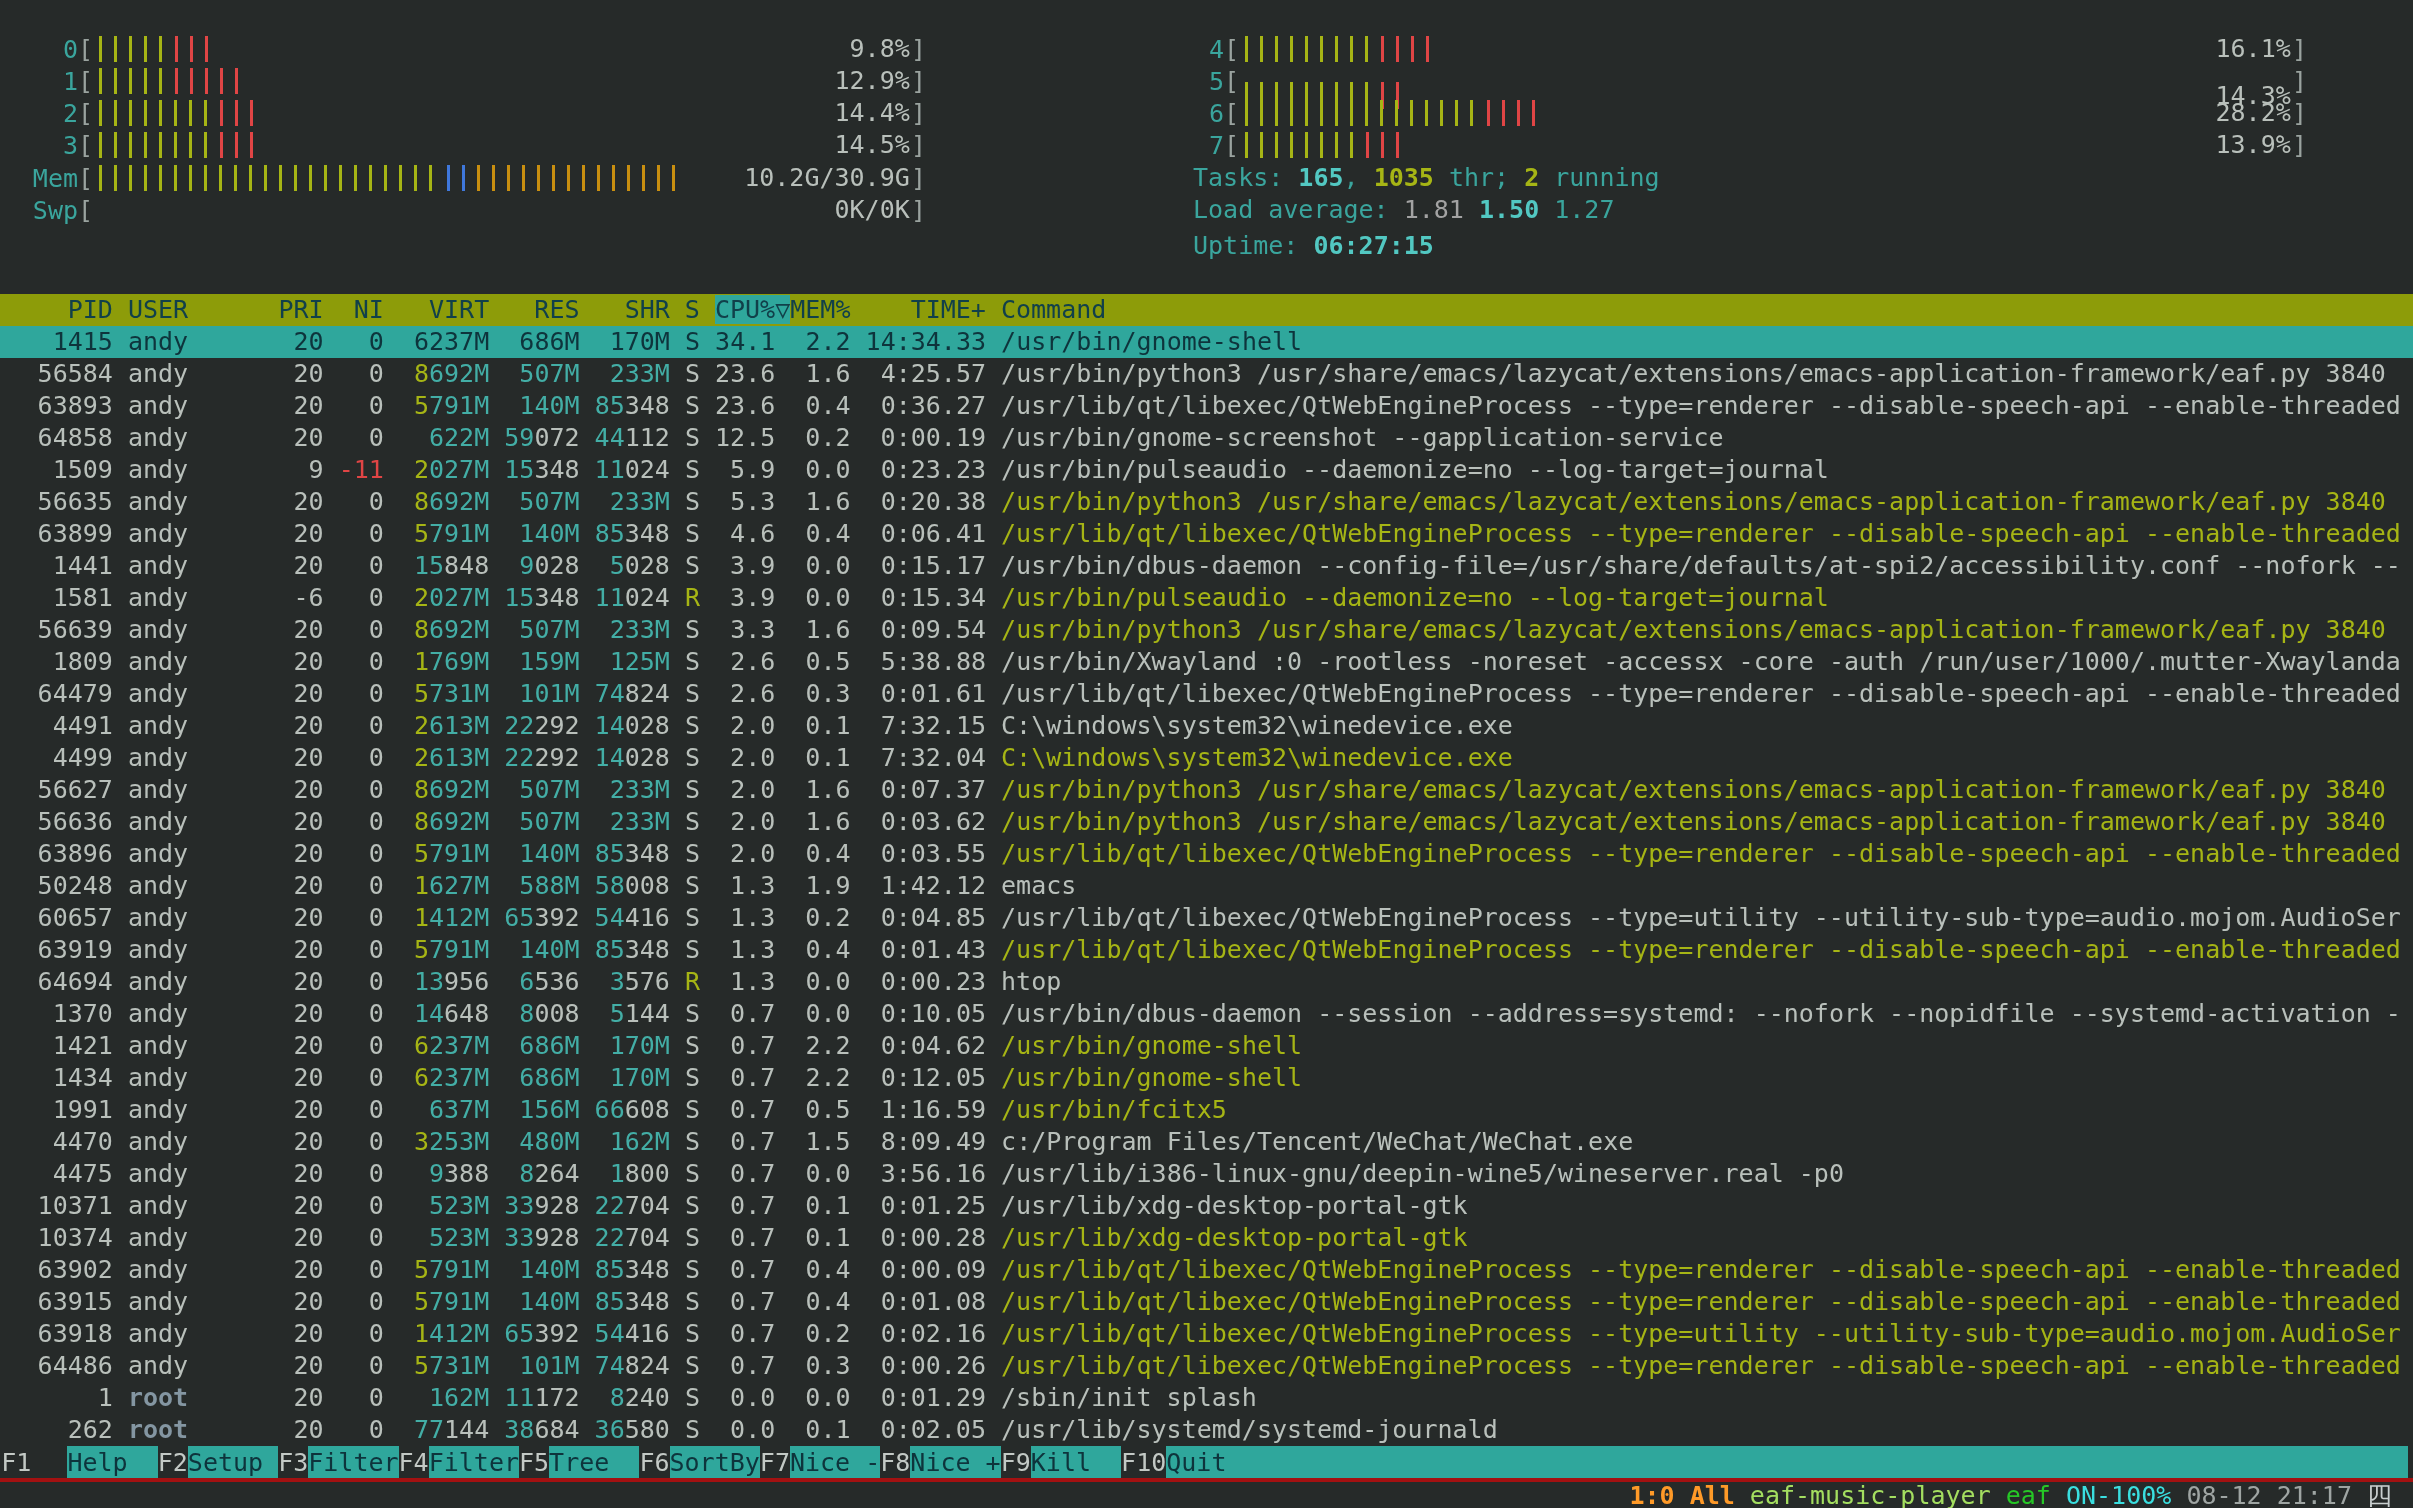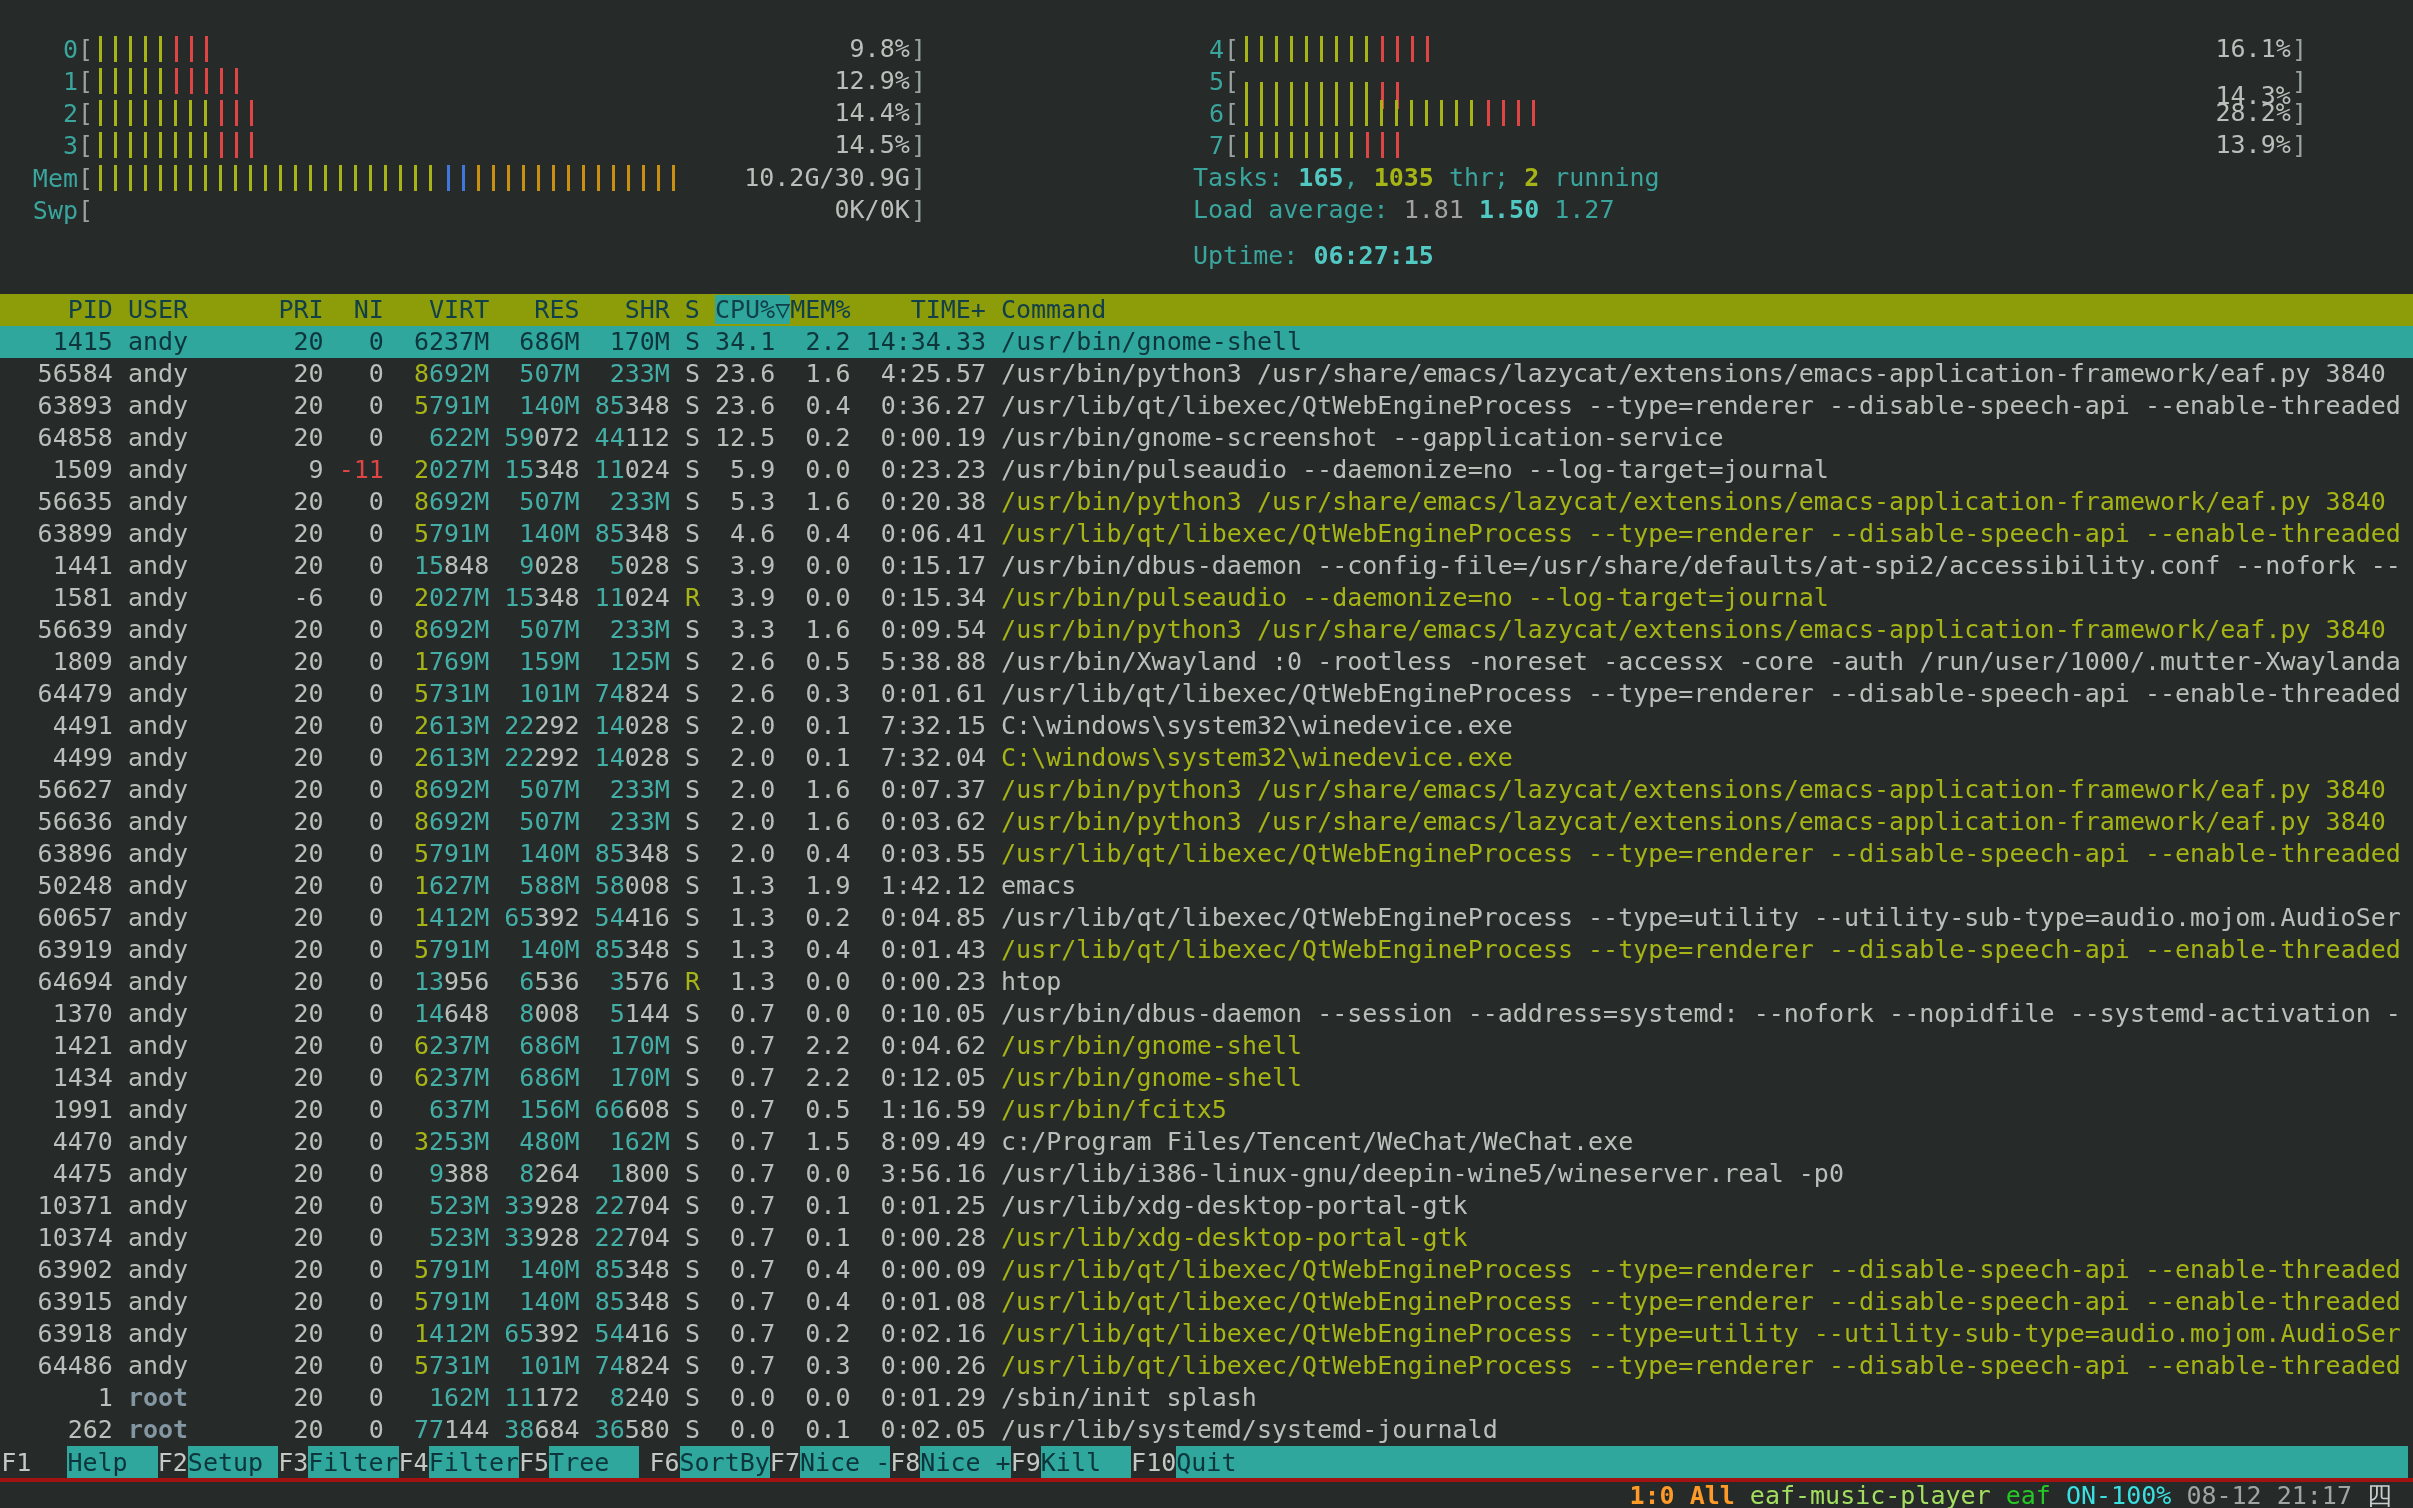--- a/index.html
+++ b/index.html
@@ -155,21 +155,21 @@
           <div class="seg g" style="width: 121px;"></div>
           <div class="seg r" style="width: 45px;"></div>
           <span class="mval">13.9%</span>
         </div>
         <span class="br">]</span>
       </div>
     </div>
   <div id="summary">
       <div class="line" style="position: absolute; top: 162px; left: 0px;"><span class="t">Tasks: </span><span class="cb">165</span><span class="t">, </span><span class="olb">1035</span><span class="t"> thr; </span><span class="olb">2</span><span class="t"> running</span></div>
       <div class="line" style="position: absolute; top: 194px; left: 0px;"><span class="t">Load average: </span><span class="wb">1.81 </span><span class="cb">1.50 </span><span class="t">1.27</span></div>
-      <div class="line" style="position: absolute; top: 240px; left: 0px;"><span class="t">Uptime: </span><span class="cb">06:27:15</span></div>
+      <div class="line" style="position: absolute; top: 230px; left: 0px;"><span class="t">Uptime: </span><span class="cb">06:27:15</span></div>
     </div>
   <div id="thead" class="line"><span>    PID </span><span>USER      </span><span>PRI </span><span> NI </span><span>  VIRT </span><span>  RES </span><span>  SHR </span><span>S </span><span class="sortsel">CPU%▽</span><span>MEM% </span><span>   TIME+ </span><span>Command</span></div>
   <div id="rows">
       <div class="line sel-row"><span class="fg">   1415 </span><span class="fg">andy      </span><span class="fg"> 20 </span><span class="fg">  0 </span><span class="fg"> </span><span class="ol">6</span><span class="cy">237M</span><span class="fg"> </span><span class="fg"> </span><span class="cy">686M</span><span class="fg"> </span><span class="fg"> </span><span class="cy">170M</span><span class="fg"> </span><span class="fg">S </span><span class="fg">34.1 </span><span class="fg"> 2.2 </span><span class="fg">14:34.33 </span><span class="fg">/usr/bin/gnome-shell</span></div>
       <div class="line"><span class="fg">  56584 </span><span class="fg">andy      </span><span class="fg"> 20 </span><span class="fg">  0 </span><span class="fg"> </span><span class="ol">8</span><span class="cy">692M</span><span class="fg"> </span><span class="fg"> </span><span class="cy">507M</span><span class="fg"> </span><span class="fg"> </span><span class="cy">233M</span><span class="fg"> </span><span class="fg">S </span><span class="fg">23.6 </span><span class="fg"> 1.6 </span><span class="fg"> 4:25.57 </span><span class="fg">/usr/bin/python3 /usr/share/emacs/lazycat/extensions/emacs-application-framework/eaf.py 3840</span></div>
       <div class="line"><span class="fg">  63893 </span><span class="fg">andy      </span><span class="fg"> 20 </span><span class="fg">  0 </span><span class="fg"> </span><span class="ol">5</span><span class="cy">791M</span><span class="fg"> </span><span class="fg"> </span><span class="cy">140M</span><span class="fg"> </span><span class="cy">85</span><span class="fg">348</span><span class="fg"> </span><span class="fg">S </span><span class="fg">23.6 </span><span class="fg"> 0.4 </span><span class="fg"> 0:36.27 </span><span class="fg">/usr/lib/qt/libexec/QtWebEngineProcess --type=renderer --disable-speech-api --enable-threaded</span></div>
       <div class="line"><span class="fg">  64858 </span><span class="fg">andy      </span><span class="fg"> 20 </span><span class="fg">  0 </span><span class="fg">  </span><span class="cy">622M</span><span class="fg"> </span><span class="cy">59</span><span class="fg">072</span><span class="fg"> </span><span class="cy">44</span><span class="fg">112</span><span class="fg"> </span><span class="fg">S </span><span class="fg">12.5 </span><span class="fg"> 0.2 </span><span class="fg"> 0:00.19 </span><span class="fg">/usr/bin/gnome-screenshot --gapplication-service</span></div>
       <div class="line"><span class="fg">   1509 </span><span class="fg">andy      </span><span class="fg">  9 </span><span class="rd">-11 </span><span class="fg"> </span><span class="ol">2</span><span class="cy">027M</span><span class="fg"> </span><span class="cy">15</span><span class="fg">348</span><span class="fg"> </span><span class="cy">11</span><span class="fg">024</span><span class="fg"> </span><span class="fg">S </span><span class="fg"> 5.9 </span><span class="fg"> 0.0 </span><span class="fg"> 0:23.23 </span><span class="fg">/usr/bin/pulseaudio --daemonize=no --log-target=journal</span></div>
       <div class="line"><span class="fg">  56635 </span><span class="fg">andy      </span><span class="fg"> 20 </span><span class="fg">  0 </span><span class="fg"> </span><span class="ol">8</span><span class="cy">692M</span><span class="fg"> </span><span class="fg"> </span><span class="cy">507M</span><span class="fg"> </span><span class="fg"> </span><span class="cy">233M</span><span class="fg"> </span><span class="fg">S </span><span class="fg"> 5.3 </span><span class="fg"> 1.6 </span><span class="fg"> 0:20.38 </span><span class="ol">/usr/bin/python3 /usr/share/emacs/lazycat/extensions/emacs-application-framework/eaf.py 3840</span></div>
       <div class="line"><span class="fg">  63899 </span><span class="fg">andy      </span><span class="fg"> 20 </span><span class="fg">  0 </span><span class="fg"> </span><span class="ol">5</span><span class="cy">791M</span><span class="fg"> </span><span class="fg"> </span><span class="cy">140M</span><span class="fg"> </span><span class="cy">85</span><span class="fg">348</span><span class="fg"> </span><span class="fg">S </span><span class="fg"> 4.6 </span><span class="fg"> 0.4 </span><span class="fg"> 0:06.41 </span><span class="ol">/usr/lib/qt/libexec/QtWebEngineProcess --type=renderer --disable-speech-api --enable-threaded</span></div>
@@ -216,21 +216,21 @@
         <span class="fl">Filter</span>
       </span>
       <span style="display: flex;">
         <span class="fk">F4</span>
         <span class="fl">Filter</span>
       </span>
       <span style="display: flex;">
         <span class="fk">F5</span>
         <span class="fl">Tree  </span>
       </span>
-      <span style="display: flex; padding-left: 10px;">
+      <span style="display: flex;">
         <span class="fk">F6</span>
         <span class="fl">SortBy</span>
       </span>
       <span style="display: flex;">
         <span class="fk">F7</span>
         <span class="fl">Nice -</span>
       </span>
       <span style="display: flex;">
         <span class="fk">F8</span>
         <span class="fl">Nice +</span>

